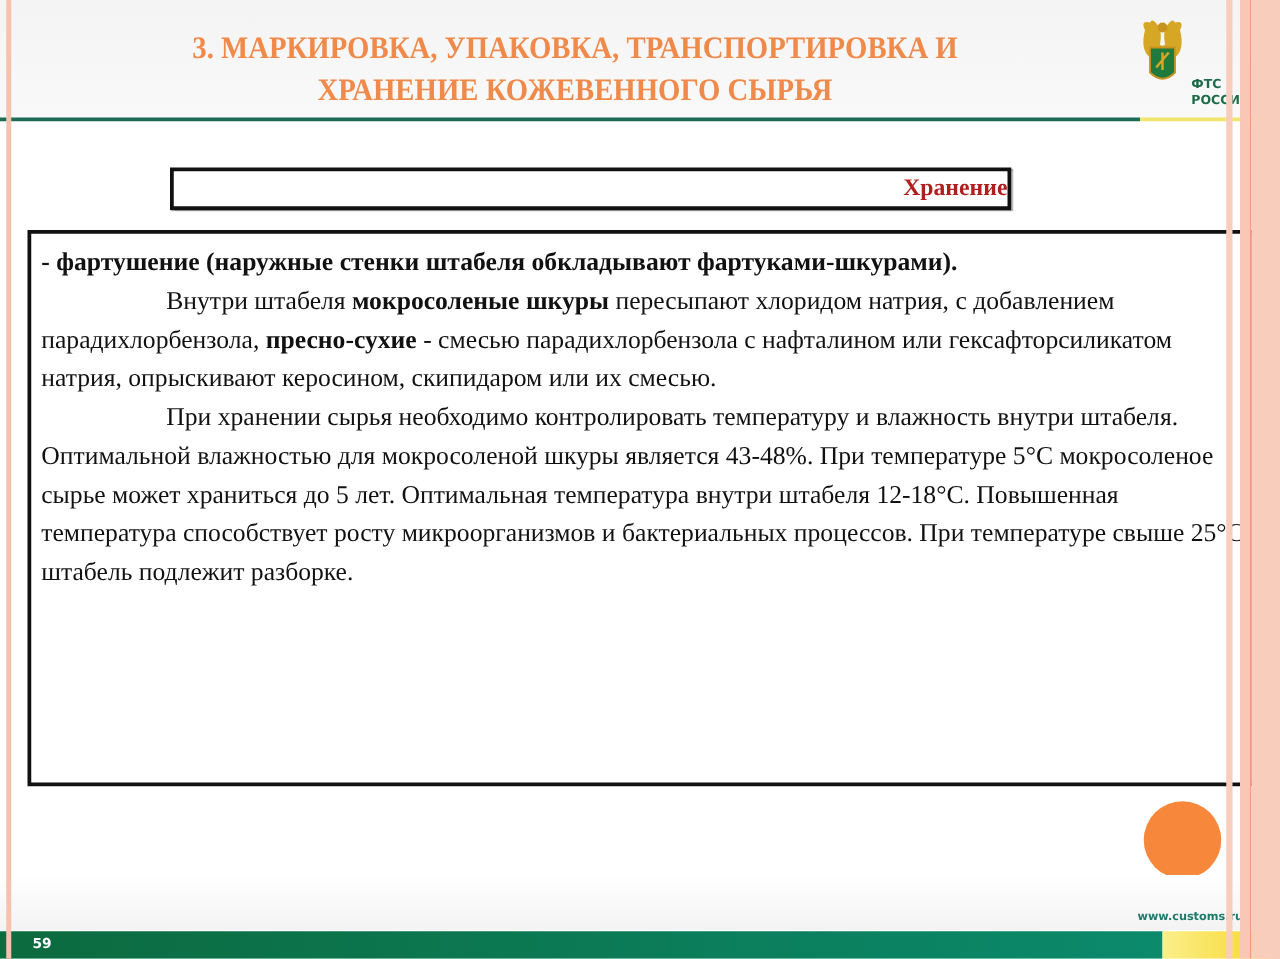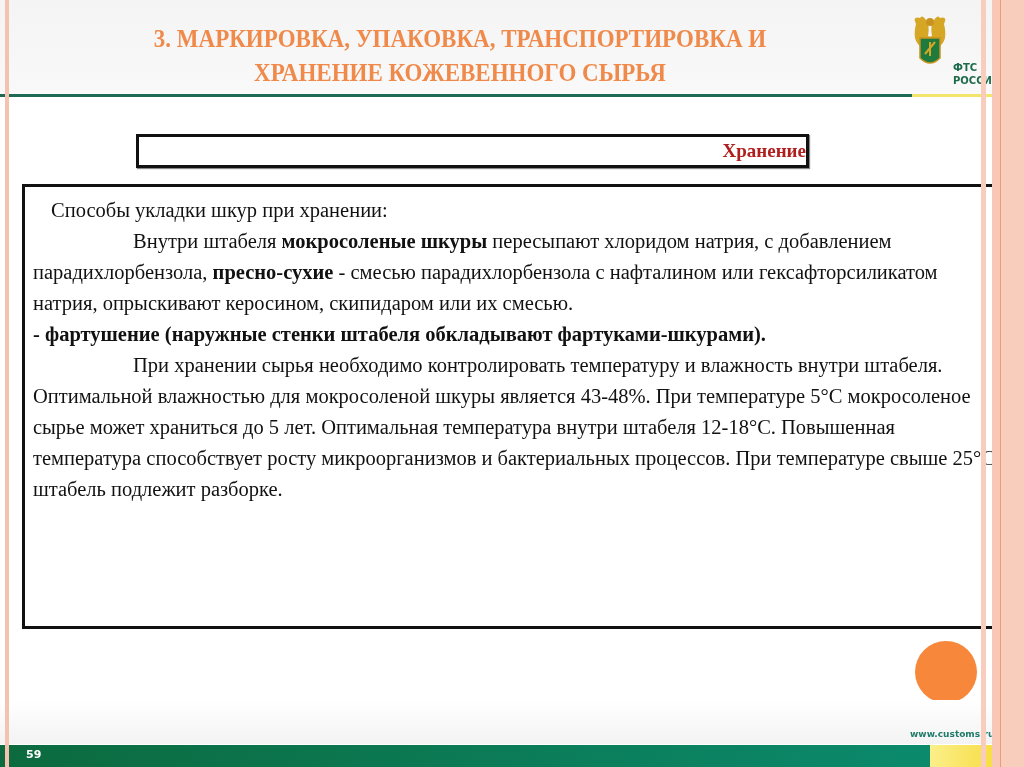--- a/index.html
+++ b/index.html
@@ -48,23 +48,22 @@
 </div>
 
 <div class="rule-green"></div>
 <div class="rule-yellow"></div>
 
 <div class="section-box">
   <span class="section-title">Хранение</span>
 </div>
 
 <div class="content-box">
-  <p class="lead">Способы укладки шкур при хранении:</p>
+  <p><b> - фартушение (наружные стенки штабеля обкладывают фартуками-шкурами).</b></p>
   <p><span class="ind" style="padding-left:100px">Внутри штабеля </span><b>мокросоленые шкуры</b><span> пересыпают хлоридом натрия, с добавлением парадихлорбензола, </span><b>пресно-сухие</b><span> - смесью парадихлорбензола с нафталином или гексафторсиликатом натрия, опрыскивают керосином, скипидаром или их смесью.</span></p>
-  <p><b> - фартушение (наружные стенки штабеля обкладывают фартуками-шкурами).</b></p>
   <p style="text-indent:100px">При хранении сырья необходимо контролировать температуру и влажность внутри штабеля. Оптимальной влажностью для мокросоленой шкуры является 43-48%. При температуре 5°С мокросоленое сырье может храниться до 5 лет. Оптимальная температура внутри штабеля 12-18°С. Повышенная температура способствует росту микроорганизмов и бактериальных процессов. При температуре свыше 25°С штабель подлежит разборке.</p>
 </div>
 
 <div class="orange-dot"></div>
 
 <div class="footer-fade"></div>
 <div class="site">www.customs.ru</div>
 <div class="footer-bar"></div>
 <div class="footer-yellow"></div>
 <div class="page-num">59</div>

